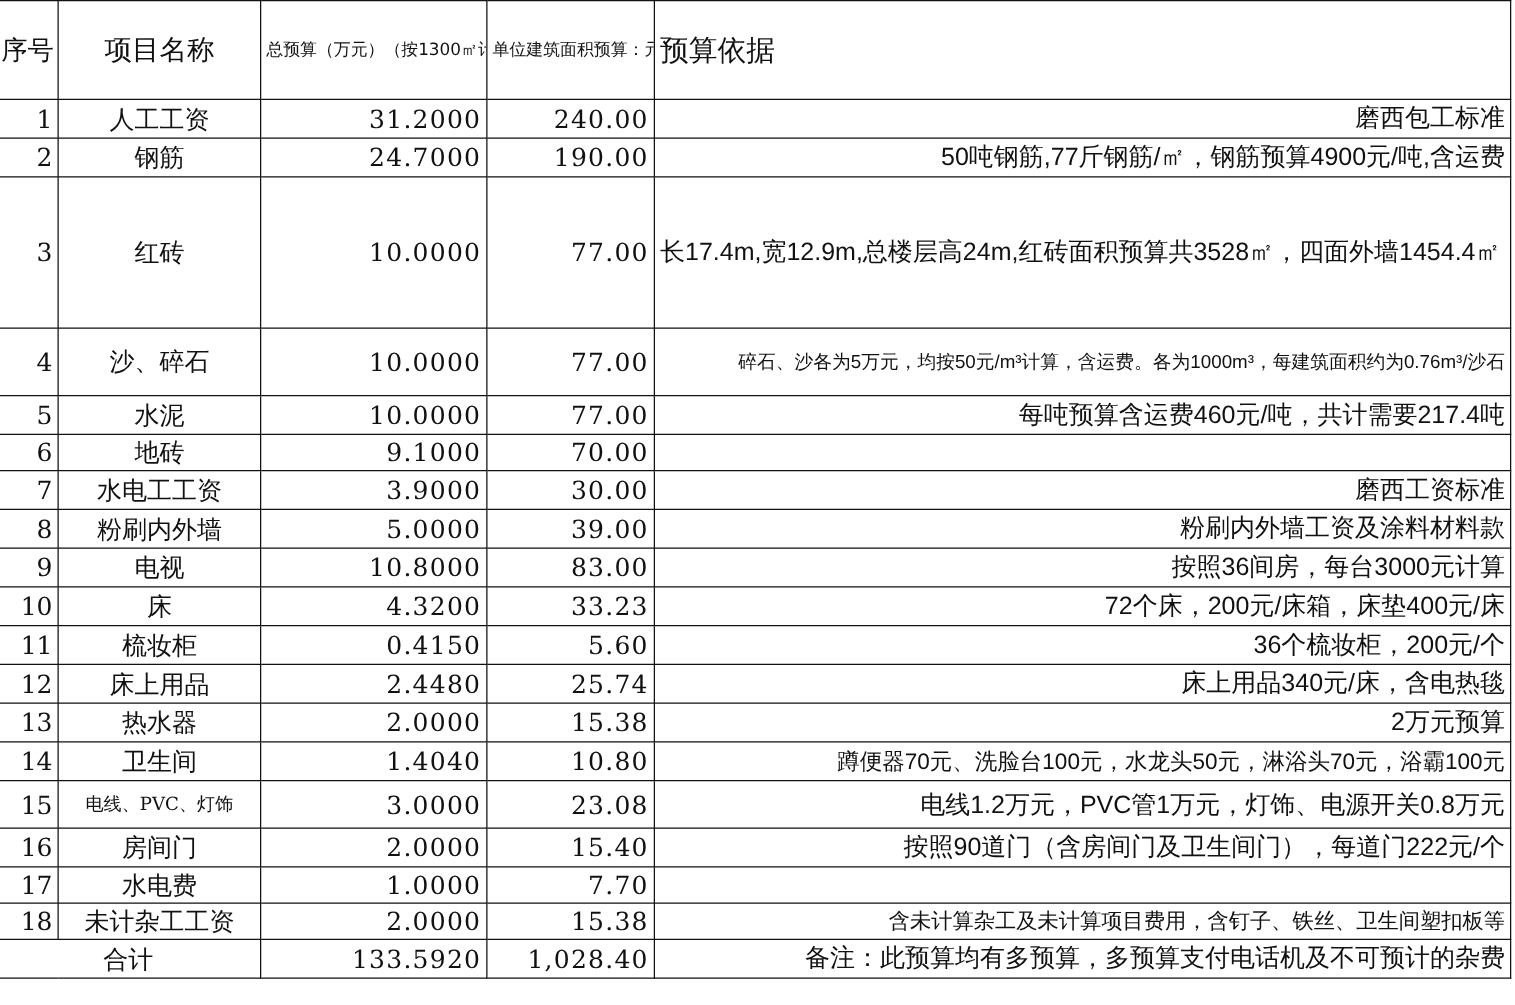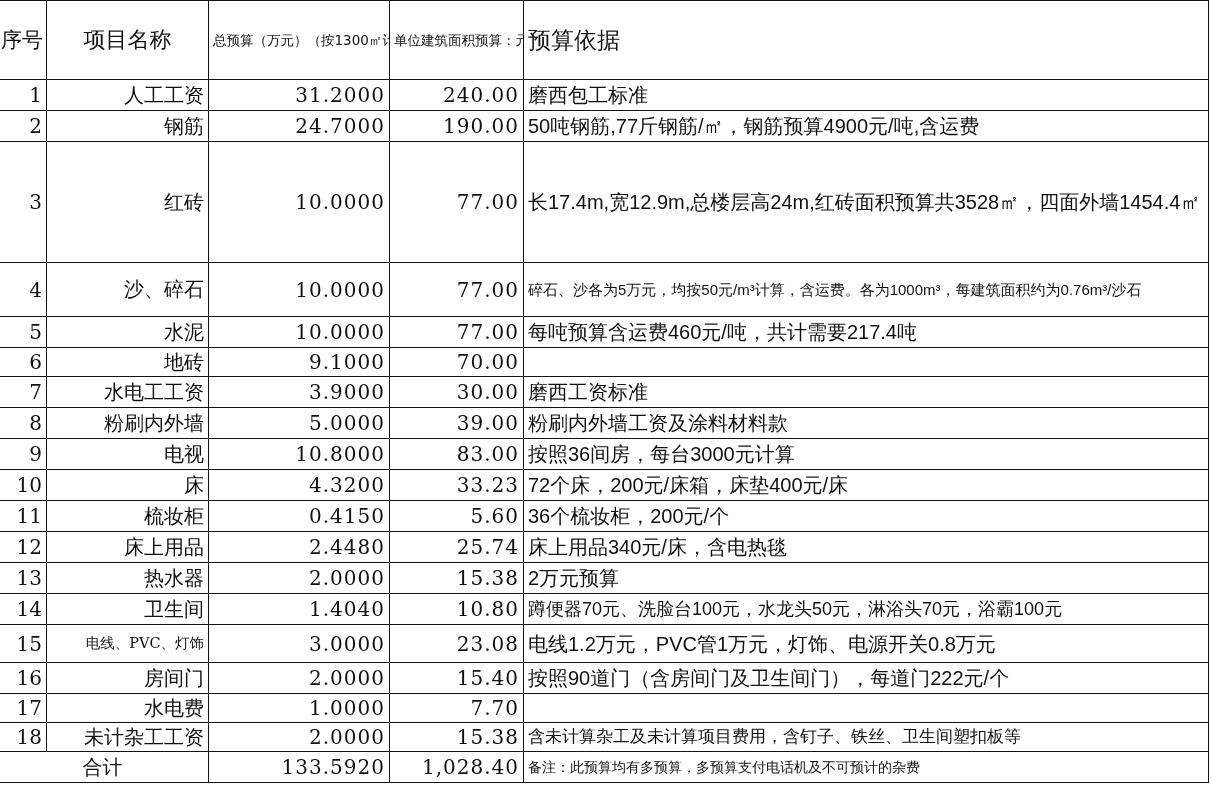--- a/index.html
+++ b/index.html
@@ -51,25 +51,25 @@
       font-size: 23px;
       text-align: left;
       font-family: "Liberation Sans", "DejaVu Sans", sans-serif;
     }
 
     tr.row td { height: 28px; font-size: 20px; }
     tr.row.tall td { height: 120px; }
     tr.row.mid td { height: 53px; }
     tr.row.mid2 td { height: 37px; }
     td.idx { text-align: right; padding-right: 3px; padding-left: 0; }
-    td.name { text-align: right; padding-left: 3px; margin-top: 48px; }
+    td.name { text-align: center; padding-left: 3px; margin-top: 48px; }
     td.name.small { font-size: 14.5px; }
     td.num { text-align: right; padding-right: 12px; letter-spacing: 1px; margin-left: 31px; }
     td.basis {
-      text-align: left;
+      text-align: right;
       padding-left: 5px;
       font-family: "Liberation Sans", "DejaVu Sans", sans-serif;
       font-size: 20px;
       white-space: normal;
       line-height: 30px;
     }
     td.basis.small { font-size: 15px; line-height: 20px; }
     td.basis.tiny { font-size: 18px; }
     td.basis.nowrap { white-space: nowrap; }
     tr.total td { height: 28px; font-size: 20px; }
@@ -219,16 +219,16 @@
     <td class="name">未计杂工工资</td>
     <td class="num">2.0000</td>
     <td class="num">15.38</td>
     <td class="basis small nowrap" style="font-size:17px;">含未计算杂工及未计算项目费用，含钉子、铁丝、卫生间塑扣板等</td>
   </tr>
 
   <tr class="total">
     <td class="total-label" colspan="2">合计</td>
     <td class="num">133.5920</td>
     <td class="num">1,028.40</td>
-    <td class="basis nowrap" style="font-size:14px;">备注：此预算均有多预算，多预算支付电话机及不可预计的杂费</td>
+    <td class="basis nowrap" style="font-size:20px;">备注：此预算均有多预算，多预算支付电话机及不可预计的杂费</td>
   </tr>
 </tbody>
   </table>
 
 </body></html>

